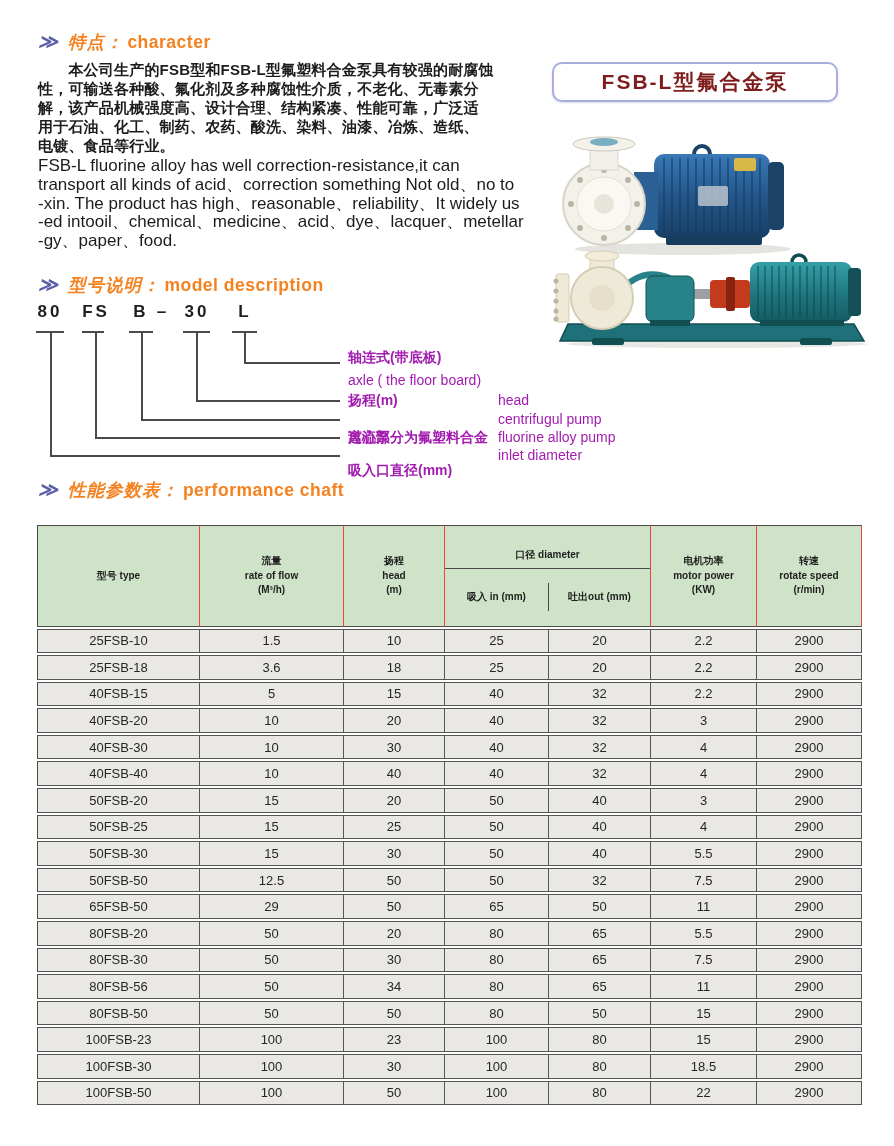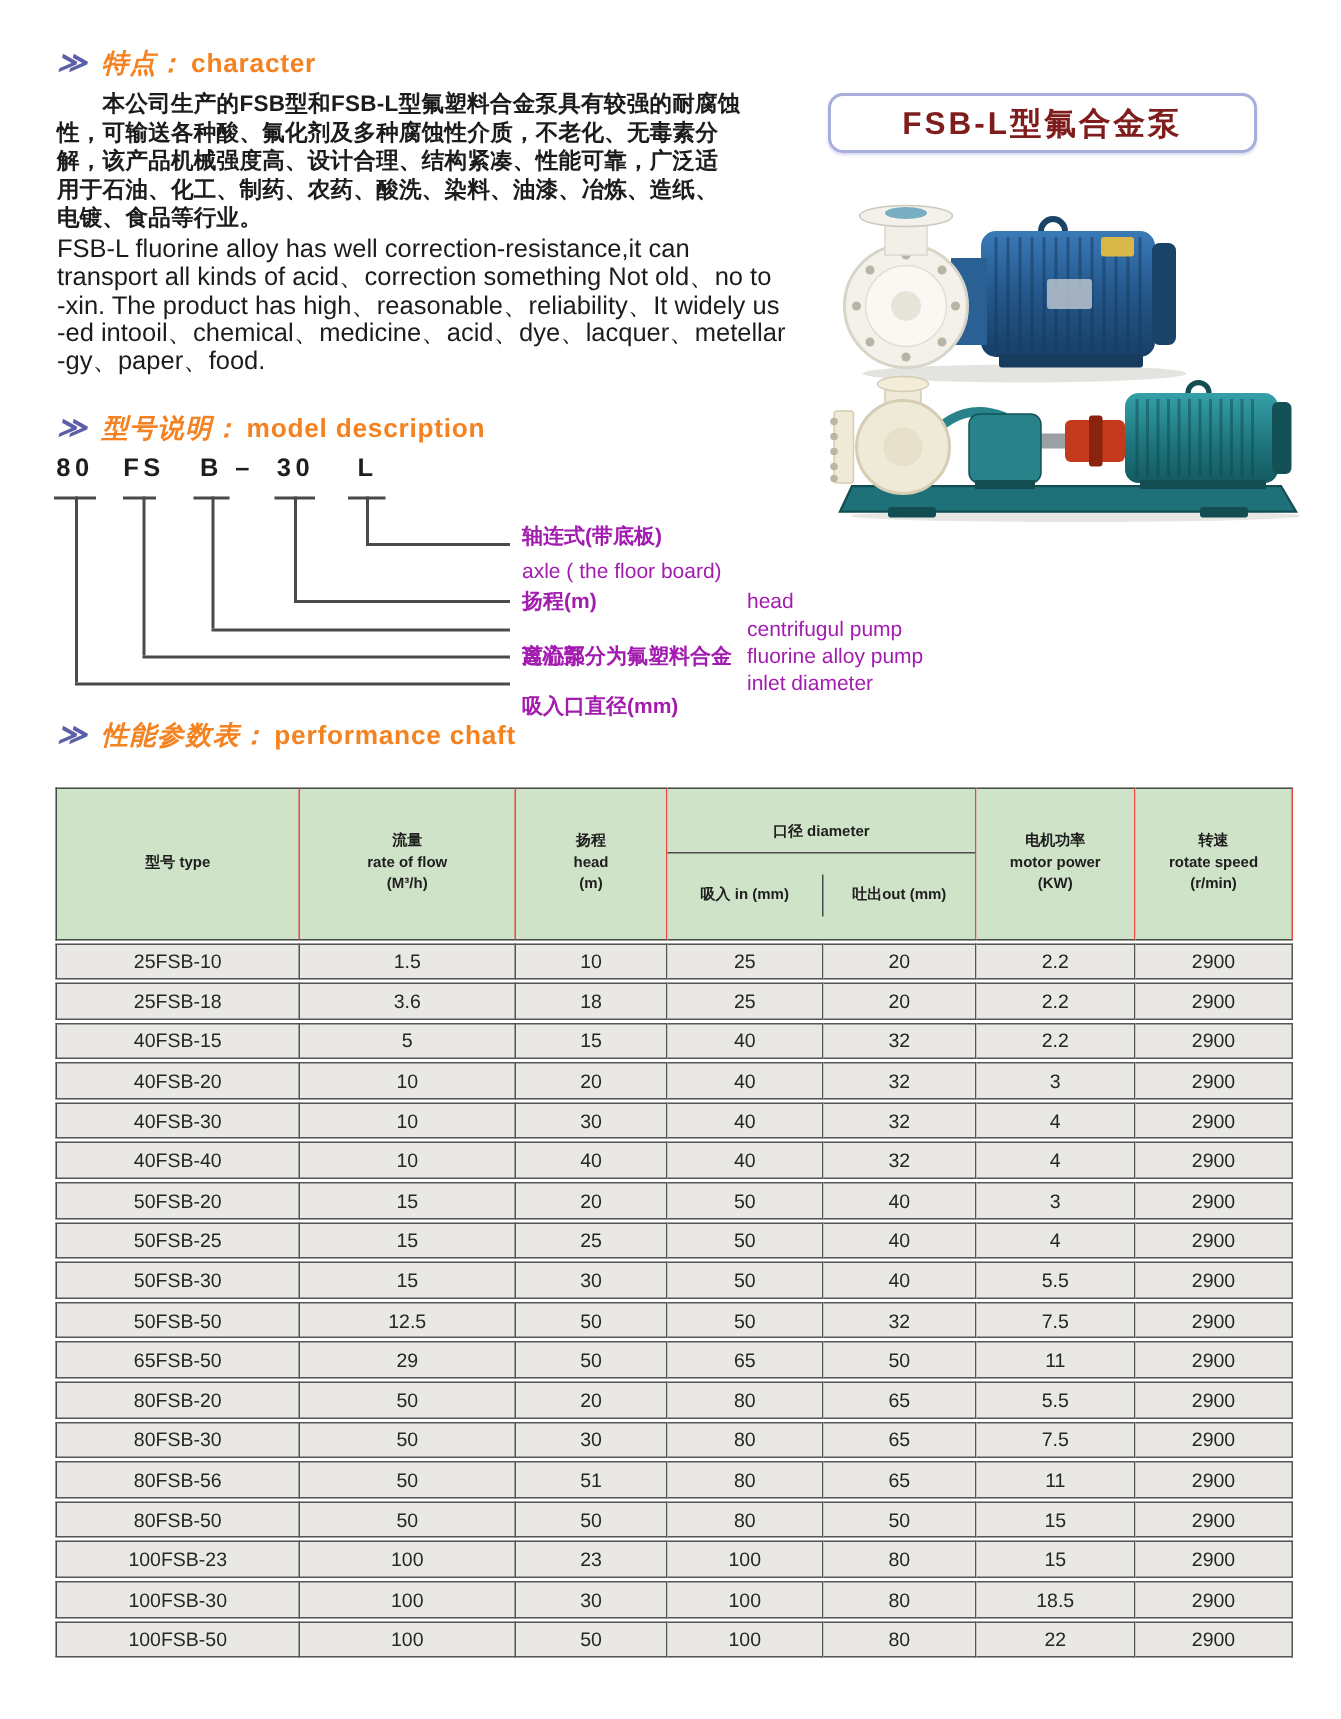--- a/index.html
+++ b/index.html
@@ -378,21 +378,21 @@
           <td>50</td>
           <td>30</td>
           <td>80</td>
           <td>65</td>
           <td>7.5</td>
           <td>2900</td>
         </tr>
         <tr>
           <td>80FSB-56</td>
           <td>50</td>
-          <td>51</td>
+          <td>34</td>
           <td>80</td>
           <td>65</td>
           <td>11</td>
           <td>2900</td>
         </tr>
         <tr>
           <td>80FSB-50</td>
           <td>50</td>
           <td>50</td>
           <td>80</td>

